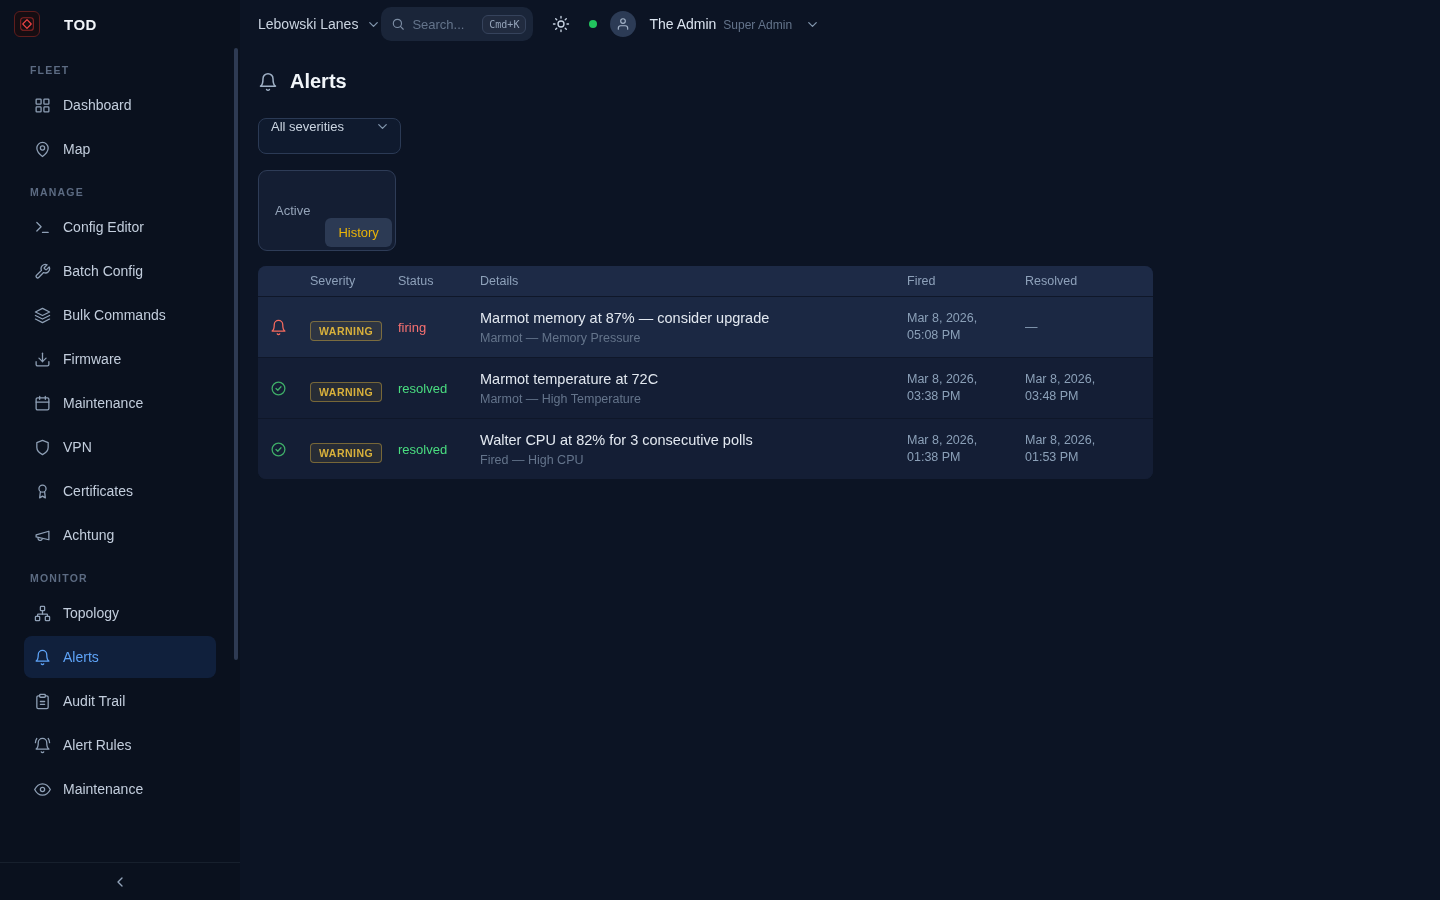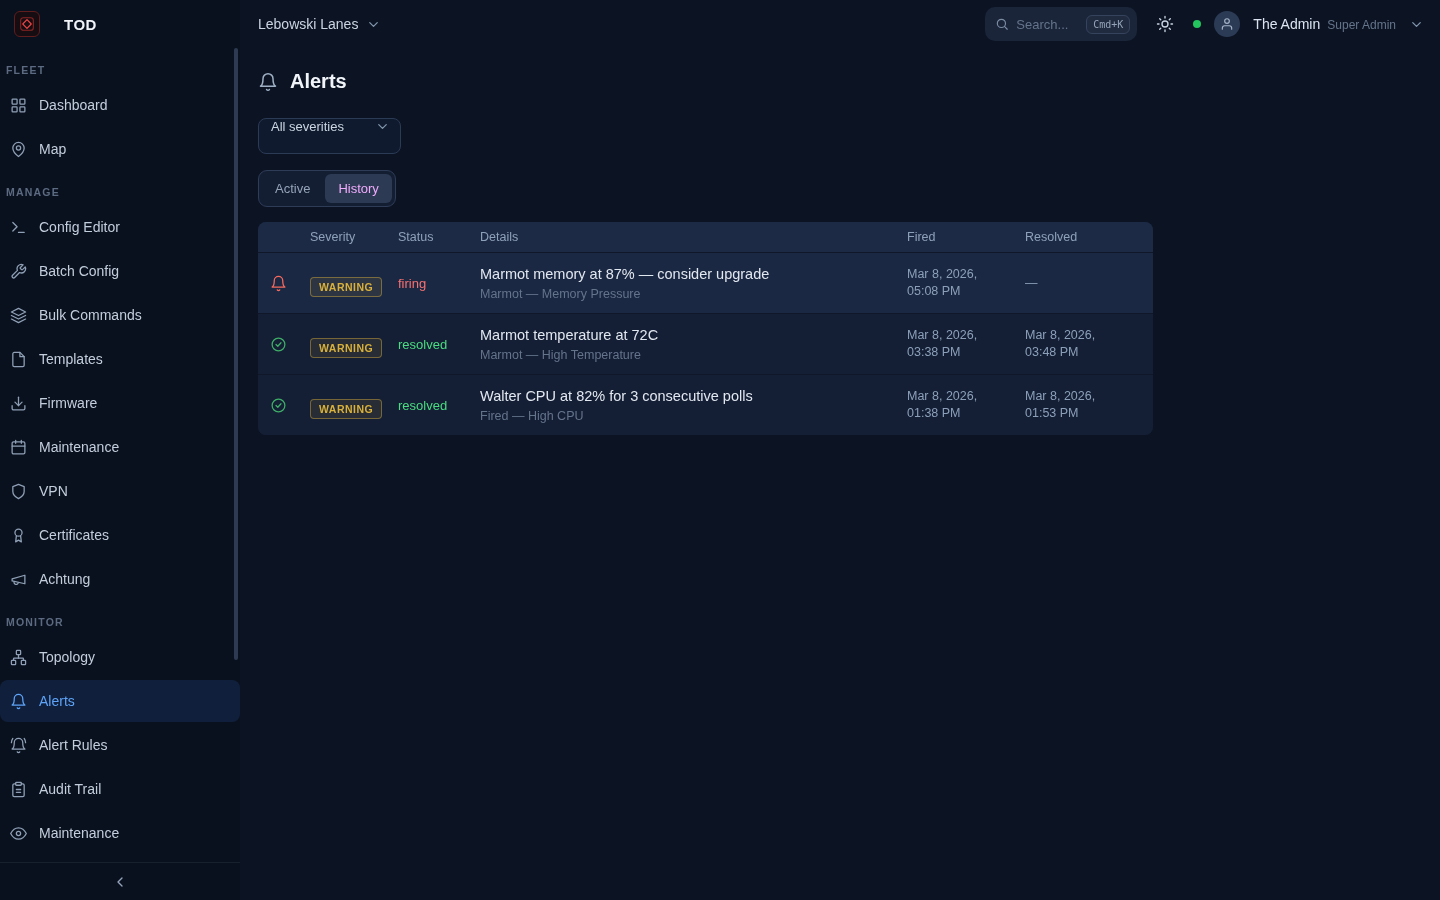--- a/index.html
+++ b/index.html
@@ -24,21 +24,21 @@
     padding:0 14px; flex:none;
   }
   .logo-mark {
     width:26px; height:26px; border-radius:6px;
     background:#150d12; border:1px solid #5f1d1d;
     display:flex; align-items:center; justify-content:center;
   }
   .logo-mark svg { width:16px; height:16px; }
   .logo-text { font-size:15px; font-weight:700; letter-spacing:0.5px; color:#f1f5f9; }
 
-  .sidebar-nav { flex:1; overflow:hidden; padding:2px 0 0; }
+  .sidebar-nav { flex:1; overflow:hidden; padding:2px 24px 0; }
   .nav-section-label {
     font-size:10.5px; font-weight:700; letter-spacing:1.2px;
     color:#5c6b82; padding:14px 6px 8px; text-transform:uppercase;
   }
   .nav-item {
     height:42px; margin-bottom:2px; border-radius:8px;
     display:flex; align-items:center; gap:12px; padding:0 10px;
     cursor:pointer; color:#c3cedd; font-size:14px;
   }
   .nav-item .nav-icon { width:17px; height:17px; color:#8fa0b6; flex:none; display:flex; }
@@ -54,21 +54,21 @@
   .collapse-btn svg { width:16px; height:16px; }
 
   .sidebar-scrollbar {
     position:absolute; right:2px; top:48px; width:4px; height:612px;
     background:#2e3a52; border-radius:2px;
   }
 
   
   .main { flex:1; display:flex; flex-direction:column; background:#0c1424; }
 
-  .topbar { height:48px; flex:none; display:flex; align-items:center; justify-content:space-between; padding:0 16px 0 18px; }
+  .topbar { height:48px; flex:none; display:flex; align-items:center; justify-content:flex-start; padding:0 16px 0 18px; }
   .org-switcher { display:flex; align-items:center; gap:8px; font-size:14px; color:#cbd5e1; cursor:pointer; }
   .org-switcher svg, .user-chevron svg, .select-chevron svg { width:15px; height:15px; color:#8296ad; }
 
   .topbar-right { display:flex; align-items:center; gap:13px; }
   .search-box {
     width:152px; height:34px; background:#1a2539; border-radius:10px;
     display:flex; align-items:center; gap:7px; padding:0 7px 0 10px;
   }
   .search-box .search-icon { width:14px; height:14px; color:#7b8ca3; display:flex; flex:none; }
   .search-box .search-icon svg { width:14px; height:14px; }
@@ -110,21 +110,21 @@
   .tabs-row { margin-bottom:15px; }
   .tabs {
     display:inline-flex; align-items:center; gap:2px; padding:3px;
     background:#141e33; border:1px solid #2e3c57; border-radius:9px;
   }
   .tab {
     height:29px; padding:0 13px; border:none; border-radius:6px;
     display:flex; align-items:center; font-size:13px; cursor:pointer;
     background:transparent; color:#94a3b8; font-family:"Liberation Sans", sans-serif;
   }
-  .tab.selected { background:#2c3a54; color:#f0abfc; }
+  .tab.selected { background:#2c3a54; color:#eab308;margin-top:44px; }
 
   
   .alerts-card { width:895px; border-radius:8px; overflow:hidden; background:#151f37; }
   .trow, .thead {
     display:grid;
     grid-template-columns:34px 82px 76px 1fr 112px 116px;
     align-items:center;
     padding:0 12px;
     column-gap:6px;
   }
@@ -216,29 +216,20 @@
         <span class="nav-icon">
           <svg viewBox="0 0 24 24" fill="none" stroke="currentColor" stroke-width="1.8" stroke-linecap="round" stroke-linejoin="round">
               <polygon points="12 2 2 7 12 12 22 7 12 2"></polygon>
               <polyline points="2 17 12 22 22 17"></polyline>
               <polyline points="2 12 12 17 22 12"></polyline>
             </svg>
         </span>
         <span class="nav-label">Bulk Commands</span>
       </div>
 
-      <div class="nav-item">
-        <span class="nav-icon">
-          <svg viewBox="0 0 24 24" fill="none" stroke="currentColor" stroke-width="1.8" stroke-linecap="round" stroke-linejoin="round">
-              <path d="M14 2H6a2 2 0 0 0-2 2v16a2 2 0 0 0 2 2h12a2 2 0 0 0 2-2V8z"></path>
-              <polyline points="14 2 14 8 20 8"></polyline>
-            </svg>
-        </span>
-        <span class="nav-label">Templates</span>
-      </div>
 
       <div class="nav-item">
         <span class="nav-icon">
           <svg viewBox="0 0 24 24" fill="none" stroke="currentColor" stroke-width="1.8" stroke-linecap="round" stroke-linejoin="round">
               <path d="M21 15v4a2 2 0 0 1-2 2H5a2 2 0 0 1-2-2v-4"></path>
               <polyline points="7 10 12 15 17 10"></polyline>
               <line x1="12" y1="15" x2="12" y2="3"></line>
             </svg>
         </span>
         <span class="nav-label">Firmware</span>
@@ -306,39 +297,39 @@
               <path d="M6 8a6 6 0 0 1 12 0c0 7 3 9 3 9H3s3-2 3-9"></path>
               <path d="M10.3 21a1.94 1.94 0 0 0 3.4 0"></path>
             </svg>
         </span>
         <span class="nav-label">Alerts</span>
       </div>
 
       <div class="nav-item">
         <span class="nav-icon">
           <svg viewBox="0 0 24 24" fill="none" stroke="currentColor" stroke-width="1.8" stroke-linecap="round" stroke-linejoin="round">
+              <rect x="8" y="2" width="8" height="4" rx="1"></rect>
+              <path d="M8 4H6a2 2 0 0 0-2 2v14a2 2 0 0 0 2 2h12a2 2 0 0 0 2-2V6a2 2 0 0 0-2-2h-2"></path>
+              <line x1="9" y1="12" x2="15" y2="12"></line>
+              <line x1="9" y1="16" x2="15" y2="16"></line>
+            </svg>
+        </span>
+        <span class="nav-label">Audit Trail</span>
+      </div>
+
+      <div class="nav-item">
+        <span class="nav-icon">
+          <svg viewBox="0 0 24 24" fill="none" stroke="currentColor" stroke-width="1.8" stroke-linecap="round" stroke-linejoin="round">
               <path d="M6 8a6 6 0 0 1 12 0c0 7 3 9 3 9H3s3-2 3-9"></path>
               <path d="M10.3 21a1.94 1.94 0 0 0 3.4 0"></path>
               <path d="M4 2C2.8 3.7 2 5.7 2 8"></path>
               <path d="M22 8c0-2.3-.8-4.3-2-6"></path>
             </svg>
         </span>
         <span class="nav-label">Alert Rules</span>
-      </div>
-
-      <div class="nav-item">
-        <span class="nav-icon">
-          <svg viewBox="0 0 24 24" fill="none" stroke="currentColor" stroke-width="1.8" stroke-linecap="round" stroke-linejoin="round">
-              <rect x="8" y="2" width="8" height="4" rx="1"></rect>
-              <path d="M8 4H6a2 2 0 0 0-2 2v14a2 2 0 0 0 2 2h12a2 2 0 0 0 2-2V6a2 2 0 0 0-2-2h-2"></path>
-              <line x1="9" y1="12" x2="15" y2="12"></line>
-              <line x1="9" y1="16" x2="15" y2="16"></line>
-            </svg>
-        </span>
-        <span class="nav-label">Audit Trail</span>
       </div>
 
       <div class="nav-item">
         <span class="nav-icon">
           <svg viewBox="0 0 24 24" fill="none" stroke="currentColor" stroke-width="1.8" stroke-linecap="round" stroke-linejoin="round">
               <path d="M1 12s4-8 11-8 11 8 11 8-4 8-11 8-11-8-11-8z"></path>
               <circle cx="12" cy="12" r="3"></circle>
             </svg>
         </span>
         <span class="nav-label">Maintenance</span>

